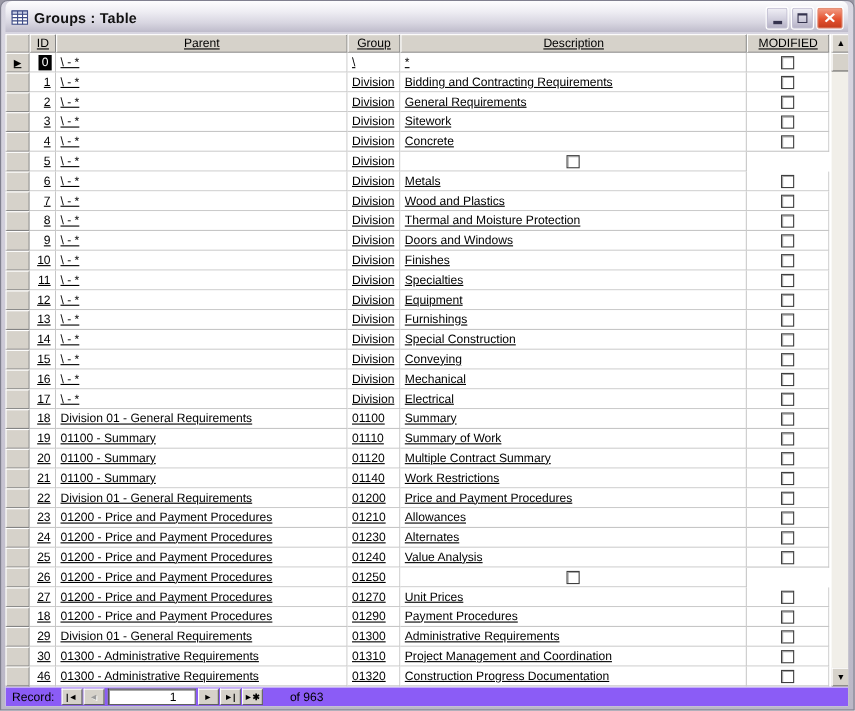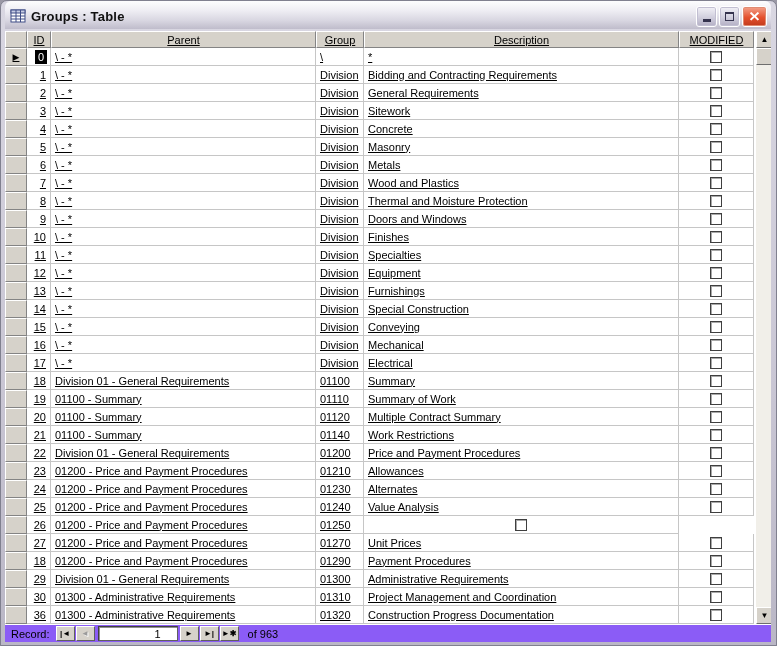--- a/index.html
+++ b/index.html
@@ -167,21 +167,21 @@
     width:80px; height:15px;
     border:1px solid #5f5f5f;
     border-top:1px solid #404040; border-left:1px solid #404040;
     box-shadow: inset 1px 1px 0 #8f8f8f;
     font-family:"Liberation Sans", sans-serif;
     font-size:11px; text-align:right;
     padding-right:16px;
     margin:0 2px;
     background:#fff;
   }
-  .rec-of { margin-left:8px;text-align:center; }
+  .rec-of { margin-left:24px;text-align:center; }
 </style>
 </head>
 <body>
 
 <div class="window">
 
   <div class="titlebar">
     <svg class="title-icon" viewBox="0 0 16 16">
       <rect x="1" y="2" width="14" height="12" fill="#ffffff" stroke="#3f4c86" stroke-width="1"></rect>
       <rect x="1" y="2" width="14" height="3" fill="#c7cde4" stroke="#3f4c86" stroke-width="1"></rect>
@@ -288,21 +288,20 @@
   </div>
             <div class="row">
     <div class="cell selector">
                 <span class="arrow">▶</span>
               </div>
     <div class="cell id">
                 <span class="idval">5</span>
               </div>
     <div class="cell parent">\ - *</div>
     <div class="cell group">Division</div>
-    <div class="cell desc">Masonry</div>
     <div class="cell mod">
                 <span class="checkbox"></span>
               </div>
   </div>
             <div class="row">
     <div class="cell selector">
                 <span class="arrow">▶</span>
               </div>
     <div class="cell id">
                 <span class="idval">6</span>
@@ -647,21 +646,21 @@
     <div class="cell desc">Project Management and Coordination</div>
     <div class="cell mod">
                 <span class="checkbox"></span>
               </div>
   </div>
             <div class="row">
     <div class="cell selector">
                 <span class="arrow">▶</span>
               </div>
     <div class="cell id">
-                <span class="idval">36</span>
+                <span class="idval">46</span>
               </div>
     <div class="cell parent">01300 - Administrative Requirements</div>
     <div class="cell group">01320</div>
     <div class="cell desc">Construction Progress Documentation</div>
     <div class="cell mod">
                 <span class="checkbox"></span>
               </div>
   </div>
           </div>
       </div>

